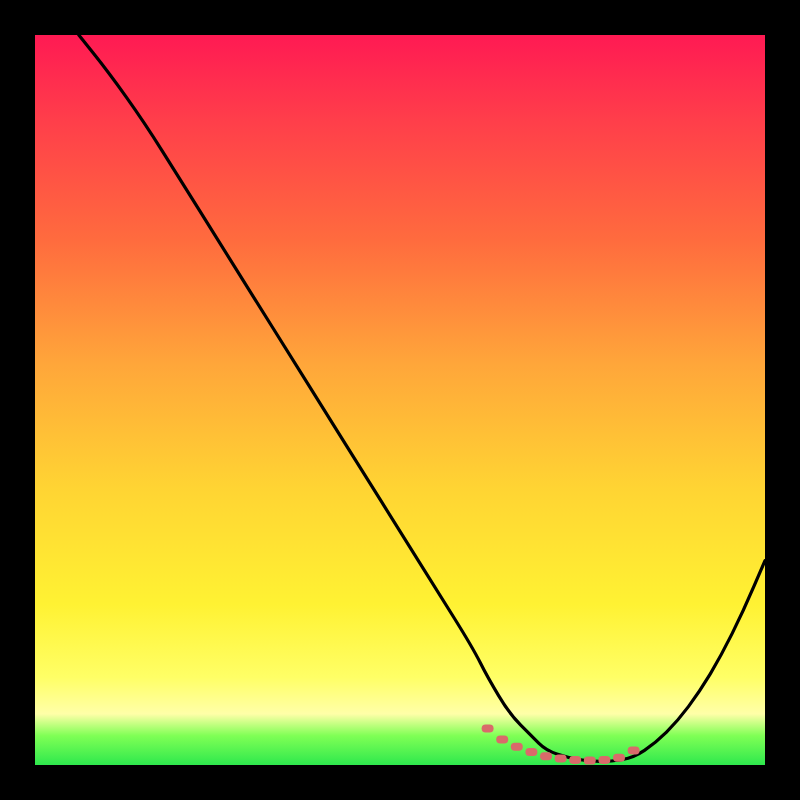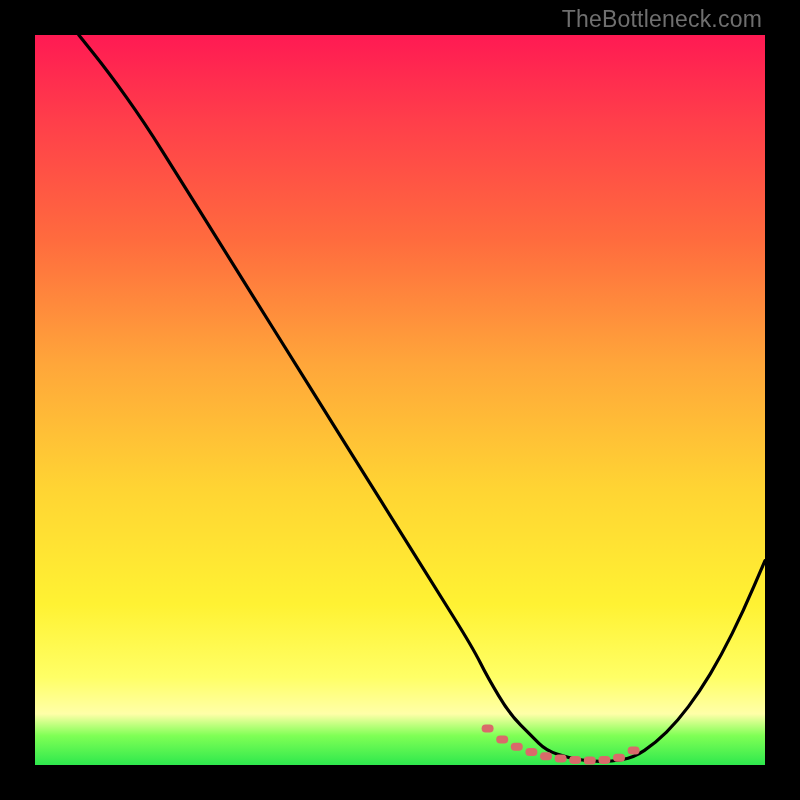--- a/index.html
+++ b/index.html
@@ -59,21 +59,20 @@
     overflow: visible;
   }
 </style>
 </head>
 <body>
 
 <div class="frame">
 
   <div class="plot-area"></div>
 
-  <div class="watermark">TheBottleneck.com</div>
 
   <svg class="curve" viewBox="0 0 730 730" preserveAspectRatio="none">
     <path d="M 43.8 0.0 Q 43.8 0.0 58.4 18.3 Q 73.0 36.5 91.3 62.1 Q 109.5 87.6 127.8 116.8 Q 146.0 146.0 164.3 175.2 Q 182.5 204.4 200.8 233.6 Q 219.0 262.8 237.3 292.0 Q 255.5 321.2 273.8 350.4 Q 292.0 379.6 310.3 408.8 Q 328.5 438.0 346.8 467.2 Q 365.0 496.4 383.3 525.6 Q 401.5 554.8 419.8 584.0 Q 438.0 613.2 445.3 627.8 Q 452.6 642.4 463.6 660.6 Q 474.5 678.9 485.5 689.8 Q 496.4 700.8 503.7 708.1 Q 511.0 715.4 521.9 719.0 Q 532.9 722.7 543.8 724.5 Q 554.8 726.4 565.8 726.4 Q 576.7 726.4 587.6 724.5 Q 598.6 722.7 609.5 715.4 Q 620.5 708.1 631.5 697.2 Q 642.4 686.2 653.4 671.6 Q 664.3 657.0 675.3 638.8 Q 686.2 620.5 697.1 598.6 Q 708.1 576.7 719.0 551.2 T 730.0 525.6" fill="none" stroke="#000" stroke-width="3.2" stroke-linecap="round"></path>
     <g>
         <rect x="446.6" y="689.5" width="12" height="8" rx="4" ry="4" fill="#d96a6a"></rect>
         <rect x="461.2" y="700.5" width="12" height="8" rx="4" ry="4" fill="#d96a6a"></rect>
         <rect x="475.8" y="707.8" width="12" height="8" rx="4" ry="4" fill="#d96a6a"></rect>
         <rect x="490.4" y="712.9" width="12" height="8" rx="4" ry="4" fill="#d96a6a"></rect>
         <rect x="505.0" y="717.2" width="12" height="8" rx="4" ry="4" fill="#d96a6a"></rect>
         <rect x="519.6" y="719.4" width="12" height="8" rx="4" ry="4" fill="#d96a6a"></rect>

